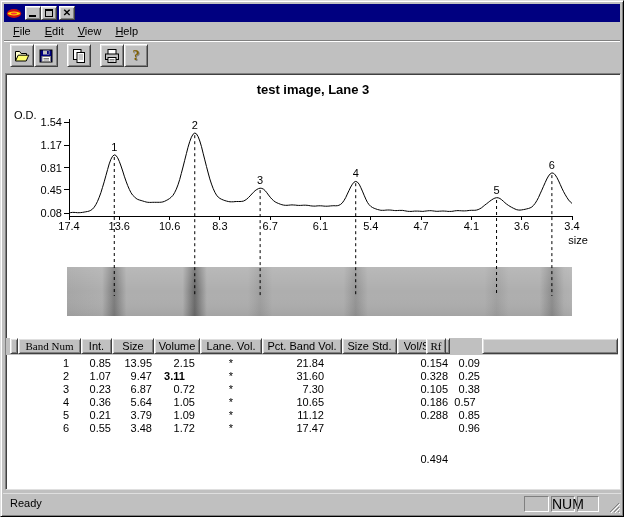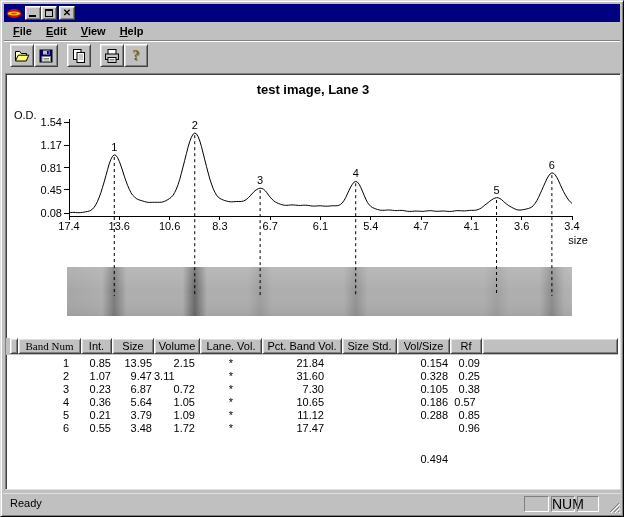--- a/index.html
+++ b/index.html
@@ -26,21 +26,21 @@
   }
   .tb-btn.close{margin-left:2px;}
   .glyph-min{position:absolute;left:3px;bottom:2px;width:7px;height:2px;background:#000;}
   .glyph-max{position:absolute;left:3px;top:2px;width:8px;height:8px;border:1px solid #000;border-top-width:2px;}
   .glyph-close{position:absolute;left:0;top:0;width:14px;height:12px;font:bold 10px "Liberation Sans",sans-serif;text-align:center;line-height:12px;}
   
   .menubar{
     height:19px;display:flex;align-items:center;padding-left:2px;
     border-bottom:1px solid #808080;box-shadow:0 1px 0 #fff;
   }
-  .menu-item{display:inline-block;padding:2px 7px;font-weight:bold;}
+  .menu-item{display:inline-block;padding:2px 7px;}
   .menu-item::first-letter{text-decoration:underline;}
   
   .toolbar{height:29px;display:flex;align-items:center;padding:2px 0 2px 6px;}
   .tool-btn{
     width:24px;height:23px;background:#c0c0c0;border:1px solid;
     border-color:#fff #404040 #404040 #fff;
     box-shadow:inset 1px 1px 0 #dfdfdf, inset -1px -1px 0 #808080;
     padding:0;display:flex;align-items:center;justify-content:center;
   }
   .tool-gap{width:9px;}
@@ -236,40 +236,40 @@
     <div class="tbl-header" id="tblHeader">
         <div class="hcell" style="left: 4px; width: 8px;"></div>
         <div class="hcell" style="left: 12px; width: 63px; font-family: Liberation Serif, serif;">Band Num</div>
         <div class="hcell" style="left: 75px; width: 31px;">Int.</div>
         <div class="hcell" style="left: 106px; width: 42px;">Size</div>
         <div class="hcell" style="left: 148px; width: 46px;">Volume</div>
         <div class="hcell" style="left: 194px; width: 62px;">Lane. Vol.</div>
         <div class="hcell" style="left: 256px; width: 80px;">Pct. Band Vol.</div>
         <div class="hcell" style="left: 336px; width: 55px;">Size Std.</div>
         <div class="hcell" style="left: 391px; width: 53px;">Vol/Size</div>
-        <div class="hcell" style="left: 444px; width: 32px;">Rf</div>
+        <div class="hcell" style="left: 420px; width: 20px; font-family: Liberation Serif, serif;">Rf</div>
         <div class="hcell" style="left: 476px; width: 136px;"></div>
       </div>
     <div class="tbl-body" id="tblBody">
         <div class="trow">
           <div class="cell" style="left: 12px; width: 63px; text-align: right; padding-right: 12px;">1</div>
           <div class="cell" style="left: 75px; width: 31px; text-align: right; padding-right: 1px;">0.85</div>
           <div class="cell" style="left: 106px; width: 42px; text-align: right; padding-right: 2px;">13.95</div>
           <div class="cell" style="left: 148px; width: 46px; text-align: right; padding-right: 5px;">2.15</div>
           <div class="cell" style="left: 194px; width: 62px; text-align: center;">*</div>
           <div class="cell" style="left: 256px; width: 80px; text-align: right; padding-right: 18px;">21.84</div>
           <div class="cell" style="left: 336px; width: 55px; text-align: right; padding-right: 2px;"></div>
           <div class="cell" style="left: 391px; width: 53px; text-align: right; padding-right: 2px;">0.154</div>
           <div class="cell" style="left: 444px; width: 32px; text-align: right; padding-right: 2px;">0.09</div>
         </div>
         <div class="trow">
           <div class="cell" style="left: 12px; width: 63px; text-align: right; padding-right: 12px;">2</div>
           <div class="cell" style="left: 75px; width: 31px; text-align: right; padding-right: 1px;">1.07</div>
           <div class="cell" style="left: 106px; width: 42px; text-align: right; padding-right: 2px;">9.47</div>
-          <div class="cell" style="left: 148px; width: 46px; text-align: left; padding-right: 5px;">3.11</div>
+          <div class="cell" style="left: 148px; width: 46px; text-align: center; padding-right: 5px; font-weight: bold;">3.11</div>
           <div class="cell" style="left: 194px; width: 62px; text-align: center;">*</div>
           <div class="cell" style="left: 256px; width: 80px; text-align: right; padding-right: 18px;">31.60</div>
           <div class="cell" style="left: 336px; width: 55px; text-align: right; padding-right: 2px;"></div>
           <div class="cell" style="left: 391px; width: 53px; text-align: right; padding-right: 2px;">0.328</div>
           <div class="cell" style="left: 444px; width: 32px; text-align: right; padding-right: 2px;">0.25</div>
         </div>
         <div class="trow">
           <div class="cell" style="left: 12px; width: 63px; text-align: right; padding-right: 12px;">3</div>
           <div class="cell" style="left: 75px; width: 31px; text-align: right; padding-right: 1px;">0.23</div>
           <div class="cell" style="left: 106px; width: 42px; text-align: right; padding-right: 2px;">6.87</div>

